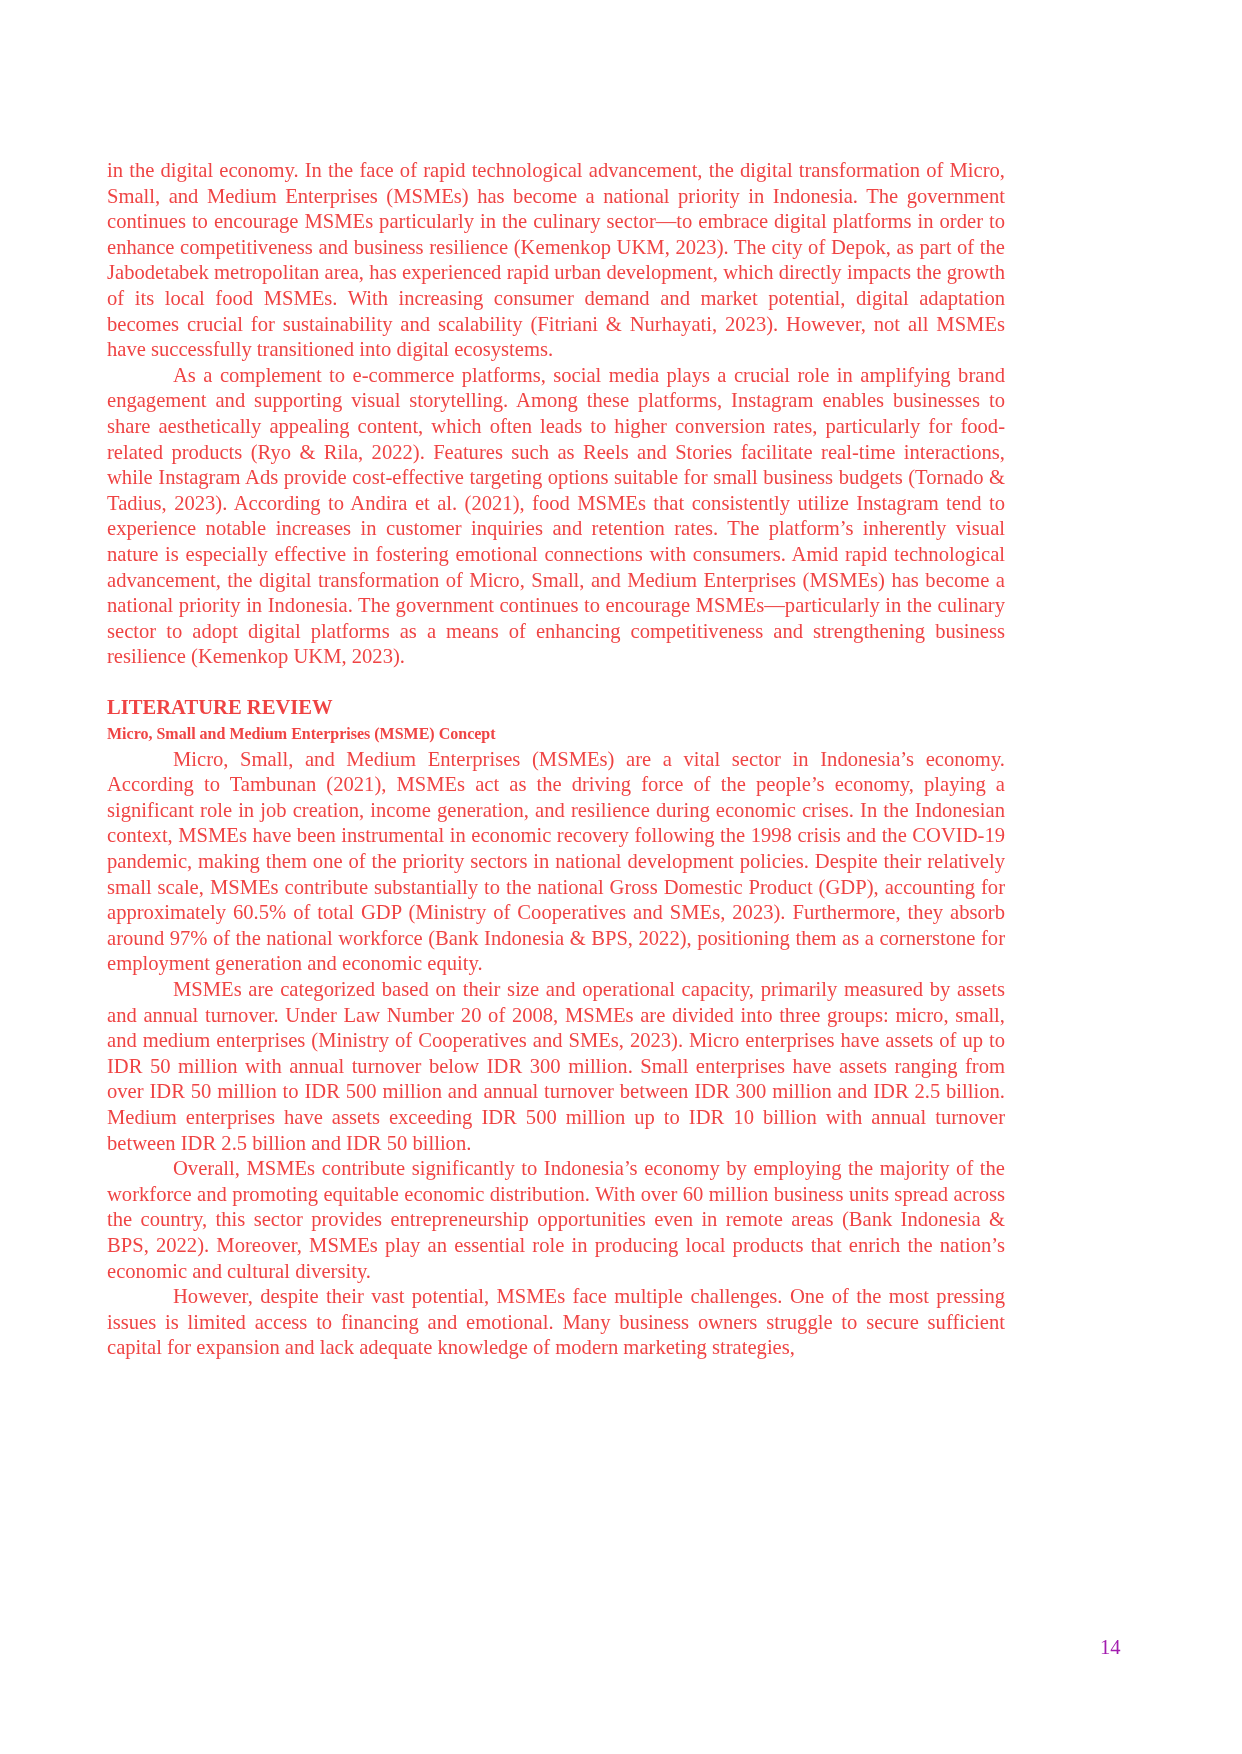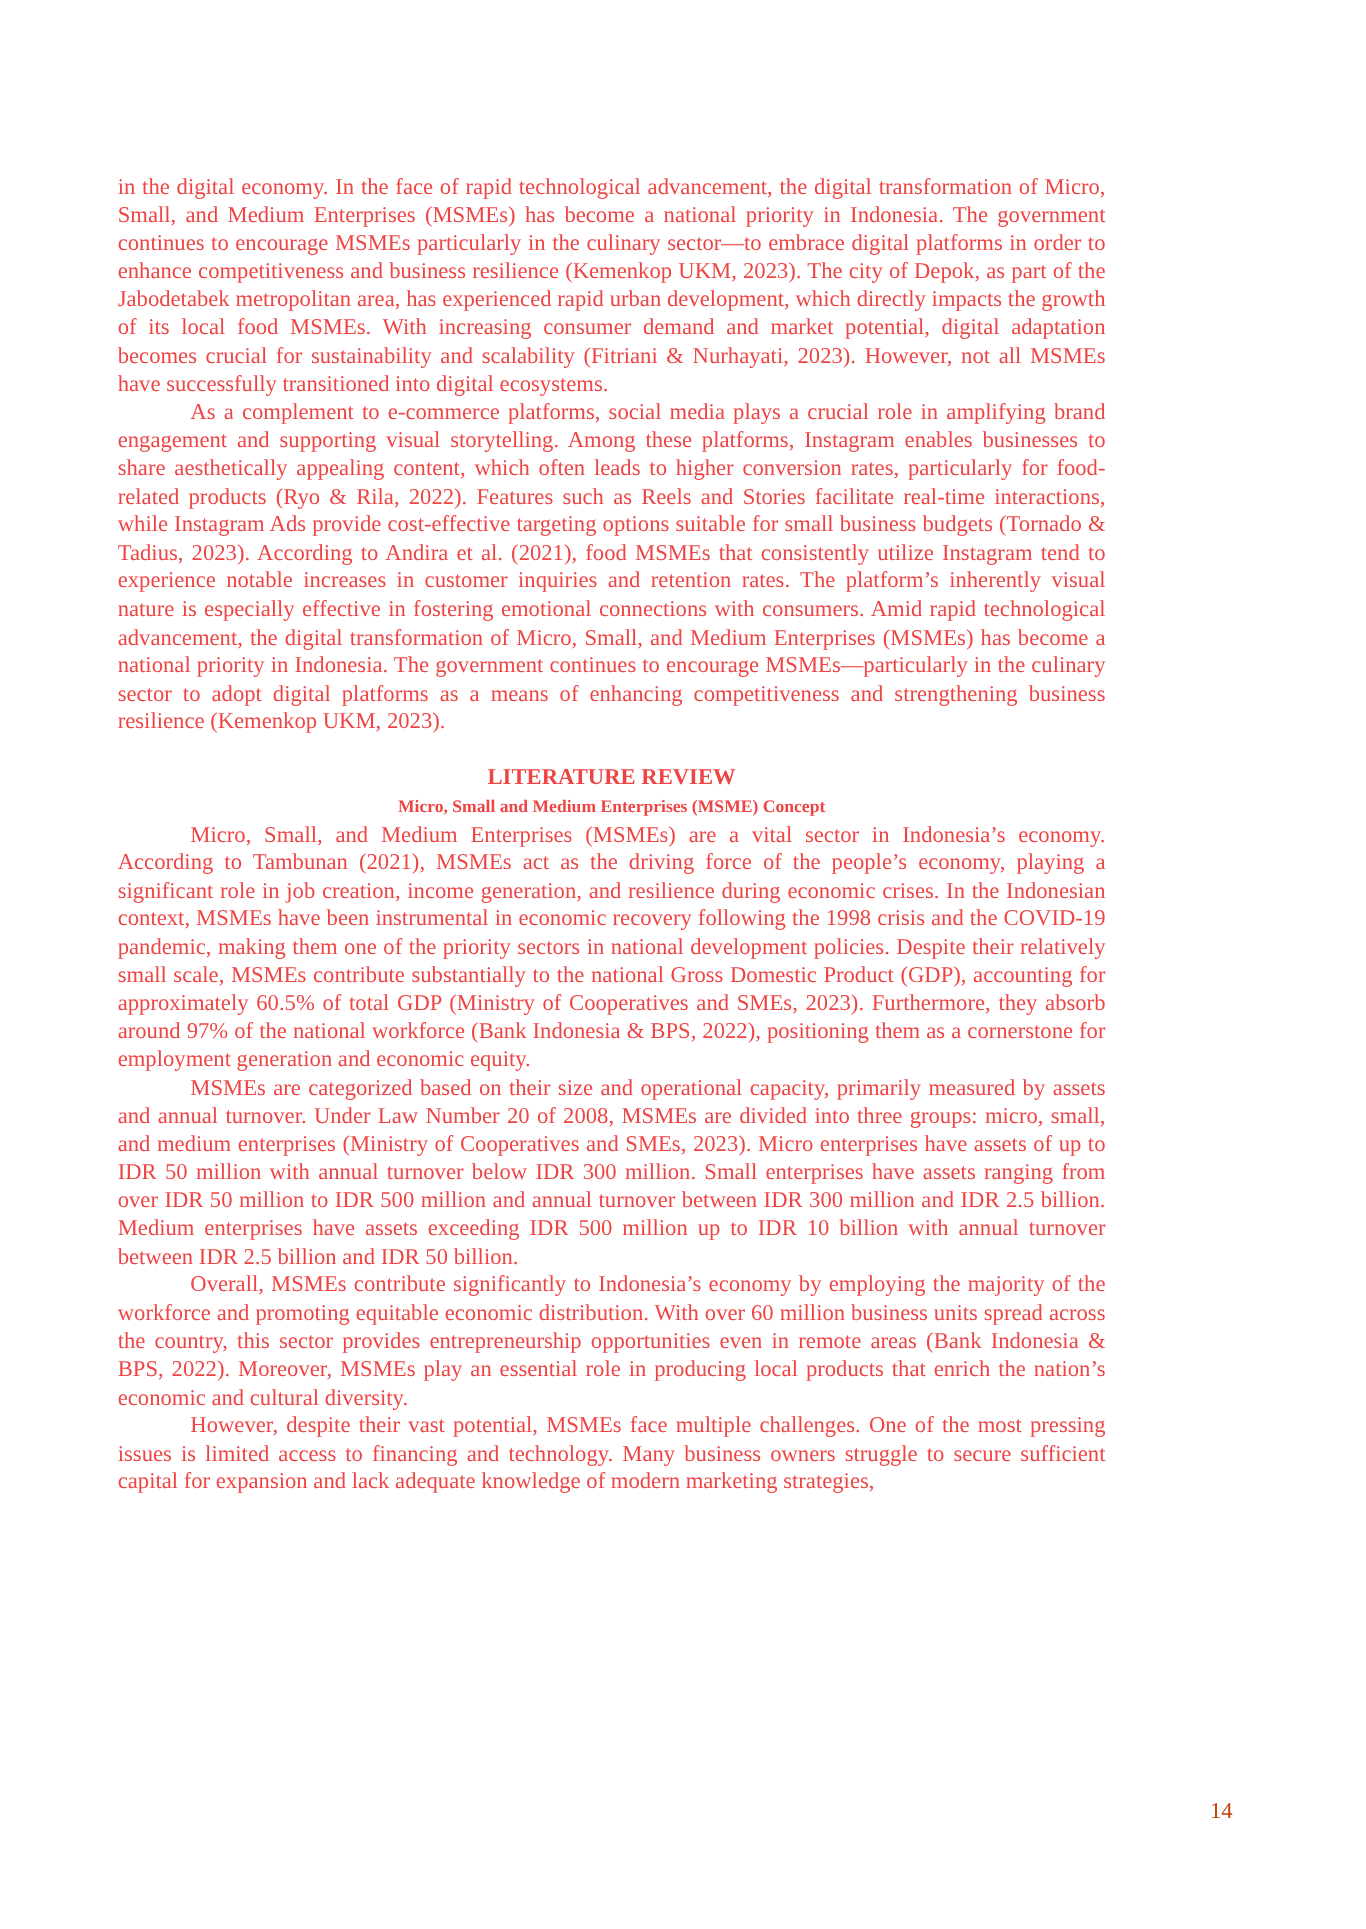--- a/index.html
+++ b/index.html
@@ -10,40 +10,40 @@
     top: 158px;
     width: 898px;
     font-family: "Liberation Serif", "DejaVu Serif", serif;
     font-size: 20.6px;
     line-height: 25.6px;
     color: #ef4444;
   }
   .para { margin: 0; text-align: justify; }
   .indent { text-indent: 66px; }
   .spacer { height: 25.6px; }
-  .heading { margin: 0; font-weight: bold; text-align: center; }
+  .heading { margin: 0; font-weight: bold; text-align: left; }
   .page-number {
     position: absolute;
     left: 1100px;
     top: 1636px;
     width: 40px;
     text-align: left;
     font-family: "Liberation Serif", "DejaVu Serif", serif;
     font-size: 20.6px;
-    color: #c2410c;
+    color: #a21caf;
   }
 </style>
 </head>
 <body>
 
 <div class="page">
   <p class="para">in the digital economy. In the face of rapid technological advancement, the digital transformation of Micro, Small, and Medium Enterprises (MSMEs) has become a national priority in Indonesia. The government continues to encourage MSMEs particularly in the culinary sector—to embrace digital platforms in order to enhance competitiveness and business resilience (Kemenkop UKM, 2023). The city of Depok, as part of the Jabodetabek metropolitan area, has experienced rapid urban development, which directly impacts the growth of its local food MSMEs. With increasing consumer demand and market potential, digital adaptation becomes crucial for sustainability and scalability (Fitriani &amp; Nurhayati, 2023). However, not all MSMEs have successfully transitioned into digital ecosystems.</p>
   <p class="para indent">As a complement to e-commerce platforms, social media plays a crucial role in amplifying brand engagement and supporting visual storytelling. Among these platforms, Instagram enables businesses to share aesthetically appealing content, which often leads to higher conversion rates, particularly for food-related products (Ryo &amp; Rila, 2022). Features such as Reels and Stories facilitate real-time interactions, while Instagram Ads provide cost-effective targeting options suitable for small business budgets (Tornado &amp; Tadius, 2023). According to Andira et al. (2021), food MSMEs that consistently utilize Instagram tend to experience notable increases in customer inquiries and retention rates. The platform’s inherently visual nature is especially effective in fostering emotional connections with consumers. Amid rapid technological advancement, the digital transformation of Micro, Small, and Medium Enterprises (MSMEs) has become a national priority in Indonesia. The government continues to encourage MSMEs—particularly in the culinary sector to adopt digital platforms as a means of enhancing competitiveness and strengthening business resilience (Kemenkop UKM, 2023).</p>
   <div class="spacer"></div>
   <h2 class="heading" style="font-size:20.6px;line-height:25.6px;">LITERATURE REVIEW</h2>
   <h3 class="heading" style="font-size:16px;line-height:25.6px;">Micro, Small and Medium Enterprises (MSME) Concept</h3>
   <p class="para indent">Micro, Small, and Medium Enterprises (MSMEs) are a vital sector in Indonesia’s economy. According to Tambunan (2021), MSMEs act as the driving force of the people’s economy, playing a significant role in job creation, income generation, and resilience during economic crises. In the Indonesian context, MSMEs have been instrumental in economic recovery following the 1998 crisis and the COVID-19 pandemic, making them one of the priority sectors in national development policies. Despite their relatively small scale, MSMEs contribute substantially to the national Gross Domestic Product (GDP), accounting for approximately 60.5% of total GDP (Ministry of Cooperatives and SMEs, 2023). Furthermore, they absorb around 97% of the national workforce (Bank Indonesia &amp; BPS, 2022), positioning them as a cornerstone for employment generation and economic equity.</p>
   <p class="para indent">MSMEs are categorized based on their size and operational capacity, primarily measured by assets and annual turnover. Under Law Number 20 of 2008, MSMEs are divided into three groups: micro, small, and medium enterprises (Ministry of Cooperatives and SMEs, 2023). Micro enterprises have assets of up to IDR 50 million with annual turnover below IDR 300 million. Small enterprises have assets ranging from over IDR 50 million to IDR 500 million and annual turnover between IDR 300 million and IDR 2.5 billion. Medium enterprises have assets exceeding IDR 500 million up to IDR 10 billion with annual turnover between IDR 2.5 billion and IDR 50 billion.</p>
   <p class="para indent">Overall, MSMEs contribute significantly to Indonesia’s economy by employing the majority of the workforce and promoting equitable economic distribution. With over 60 million business units spread across the country, this sector provides entrepreneurship opportunities even in remote areas (Bank Indonesia &amp; BPS, 2022). Moreover, MSMEs play an essential role in producing local products that enrich the nation’s economic and cultural diversity.</p>
-  <p class="para indent">However, despite their vast potential, MSMEs face multiple challenges. One of the most pressing issues is limited access to financing and technology. Many business owners struggle to secure sufficient capital for expansion and lack adequate knowledge of modern marketing strategies,</p>
+  <p class="para indent">However, despite their vast potential, MSMEs face multiple challenges. One of the most pressing issues is limited access to financing and emotional. Many business owners struggle to secure sufficient capital for expansion and lack adequate knowledge of modern marketing strategies,</p>
 </div>
 
 <div class="page-number">14</div>
 
 </body></html>

